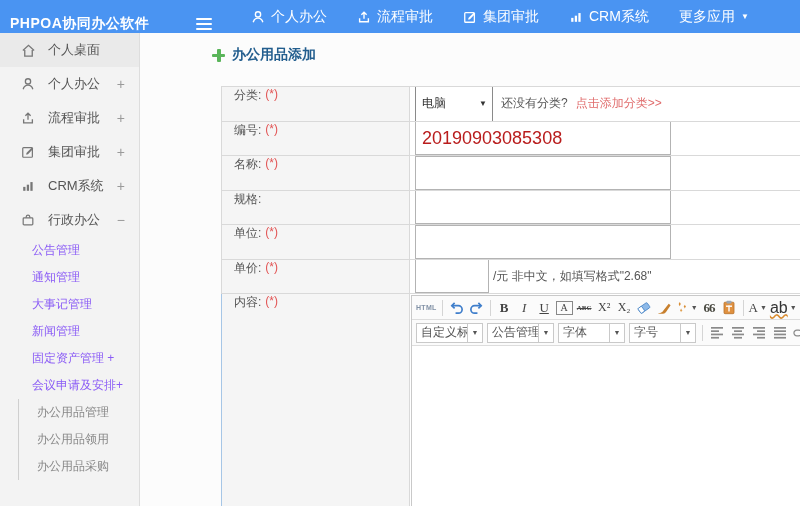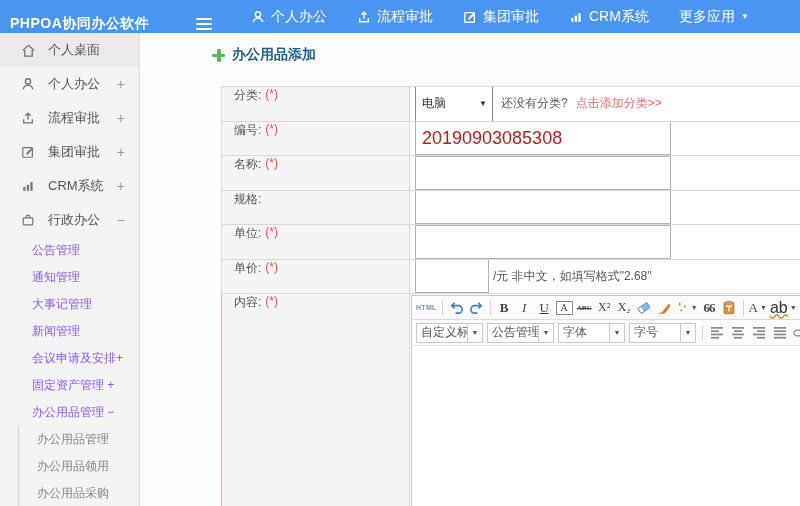--- a/index.html
+++ b/index.html
@@ -199,23 +199,22 @@
           </svg>
         </span>
       <span>行政办公</span>
       <span class="tg">−</span>
     </div>
 
     <div class="s-sub">公告管理</div>
     <div class="s-sub">通知管理</div>
     <div class="s-sub">大事记管理</div>
     <div class="s-sub">新闻管理</div>
+    <div class="s-sub">固定资产管理 +</div>
     <div class="s-sub">会议申请及安排+</div>
-    <div class="s-sub">固定资产管理 +</div>
-    <div class="s-sub">办公用品管理 −</div>
 
     <div class="s-deep-wrap">
       <div class="s-deep">办公用品管理</div>
       <div class="s-deep">办公用品领用</div>
       <div class="s-deep">办公用品采购</div>
     </div>
   </aside>
 
   <main class="main">
     <div class="page-title">

